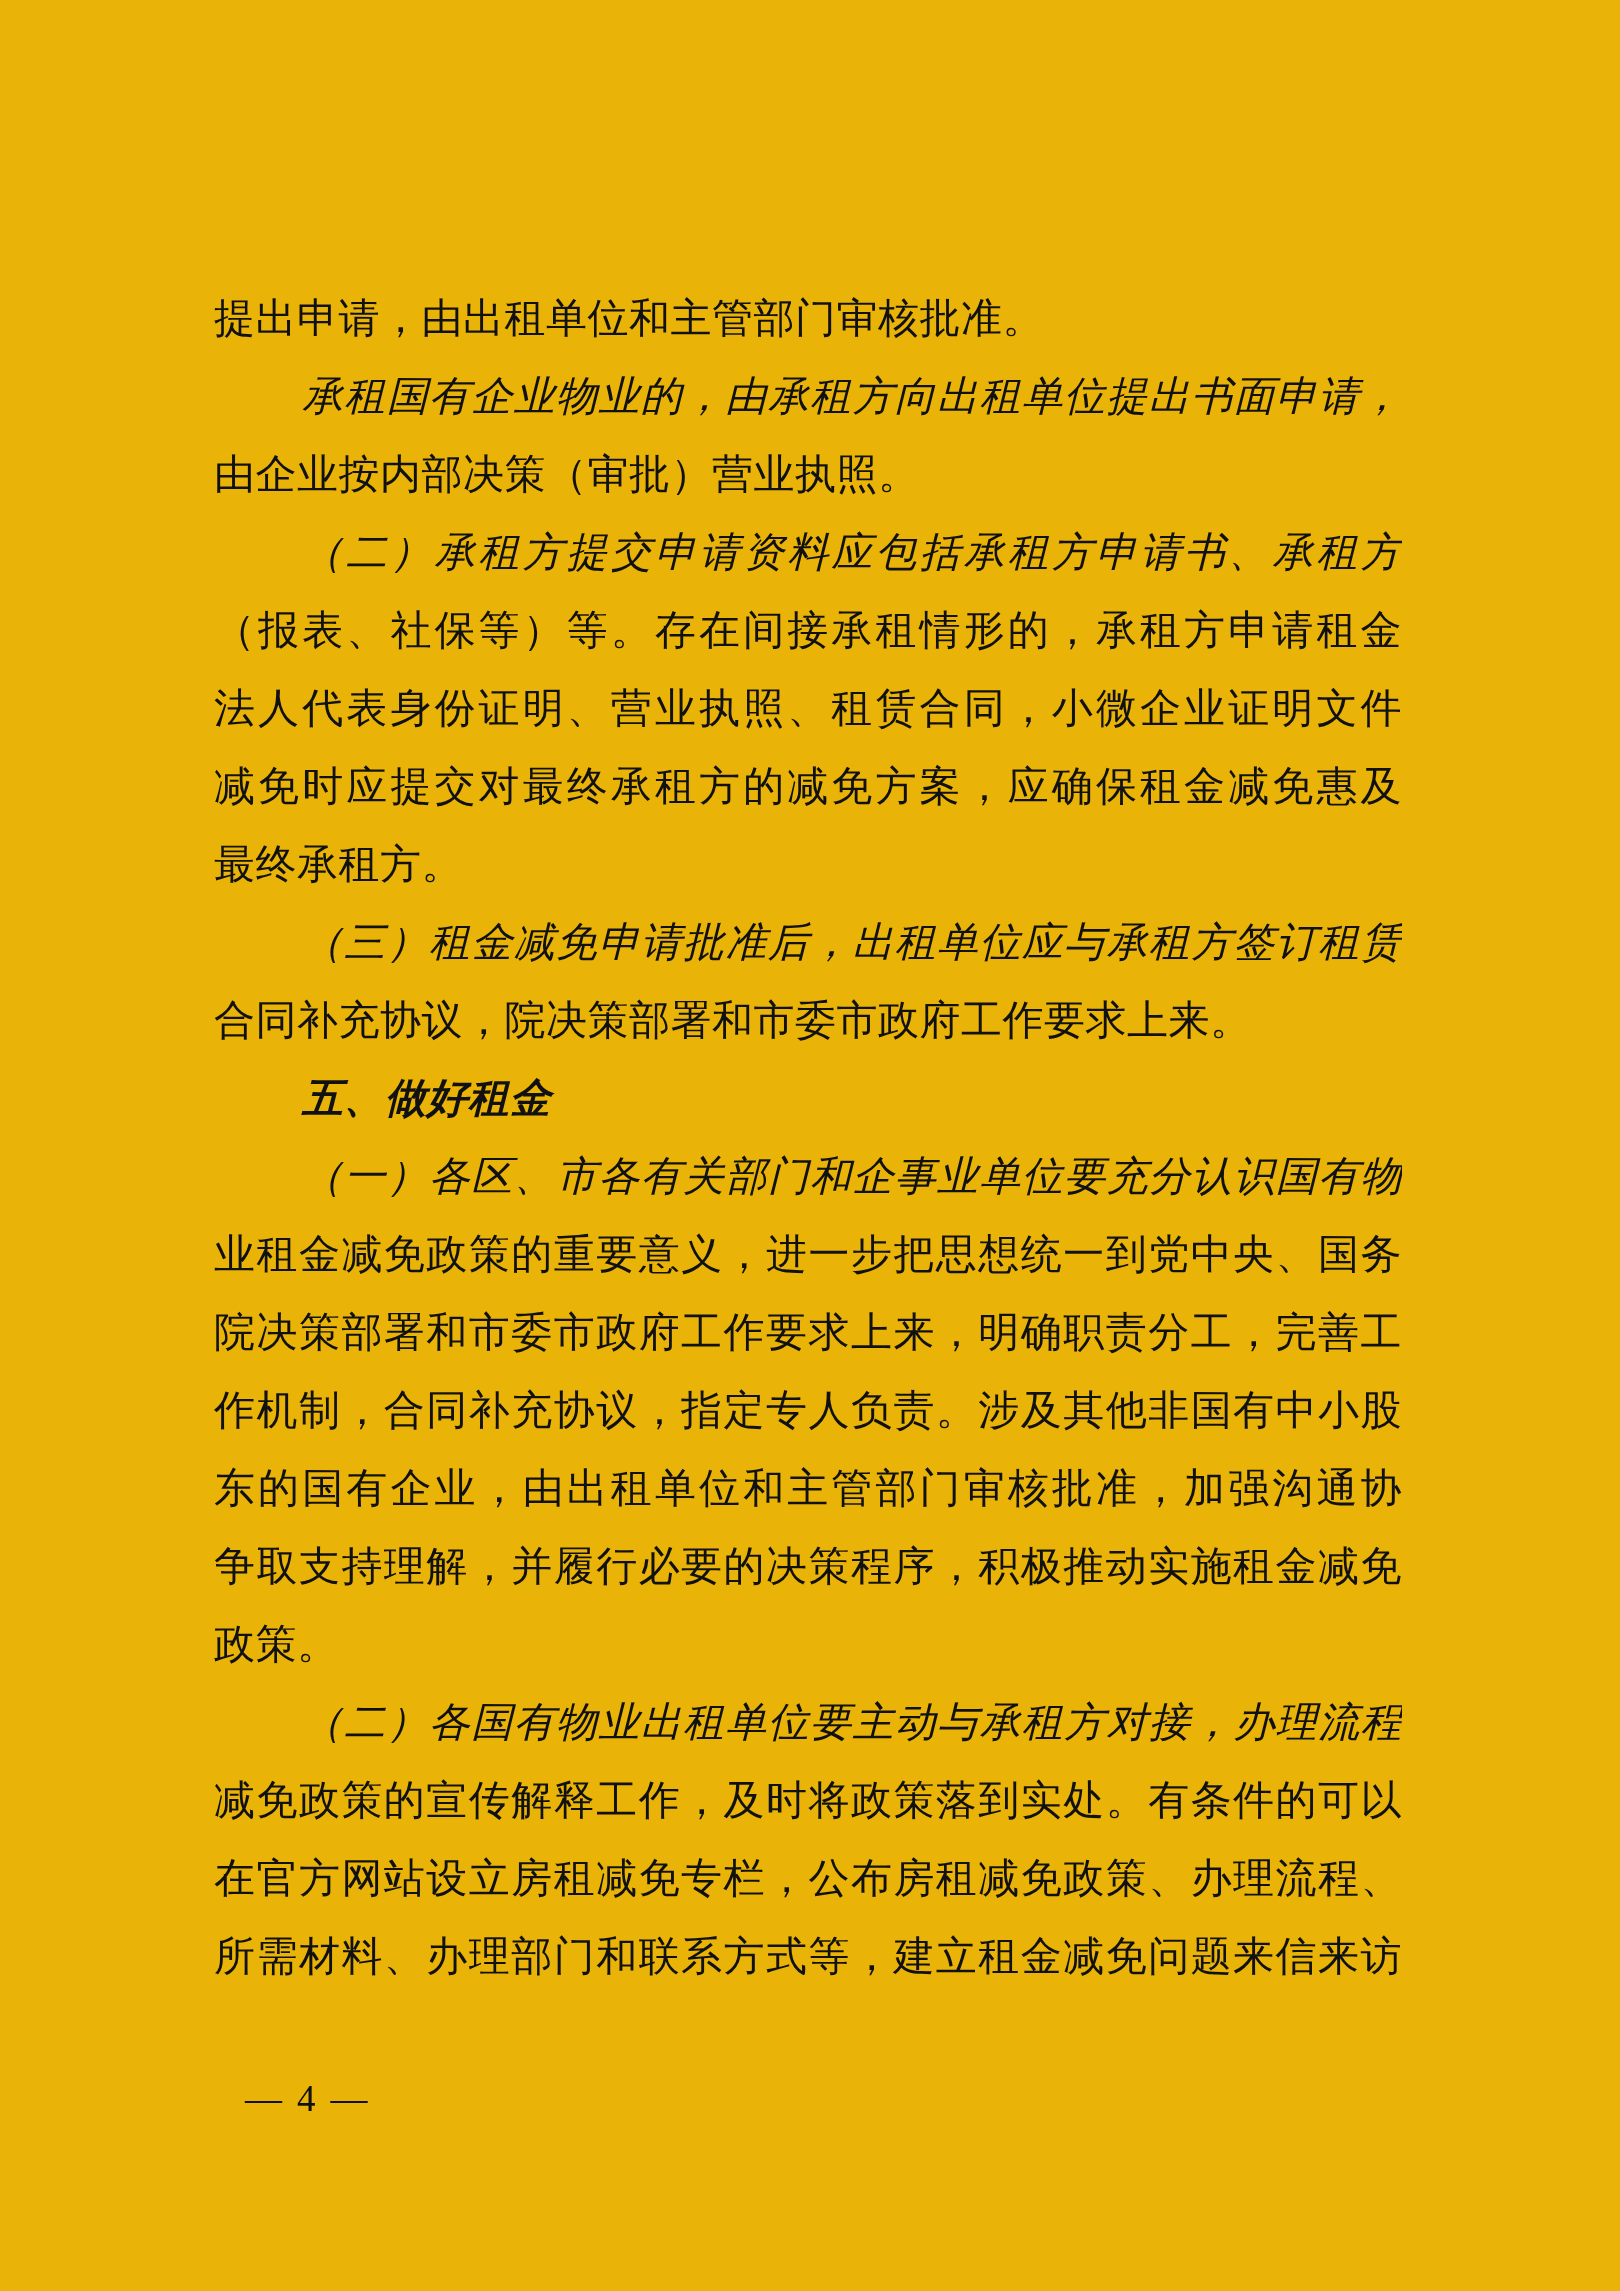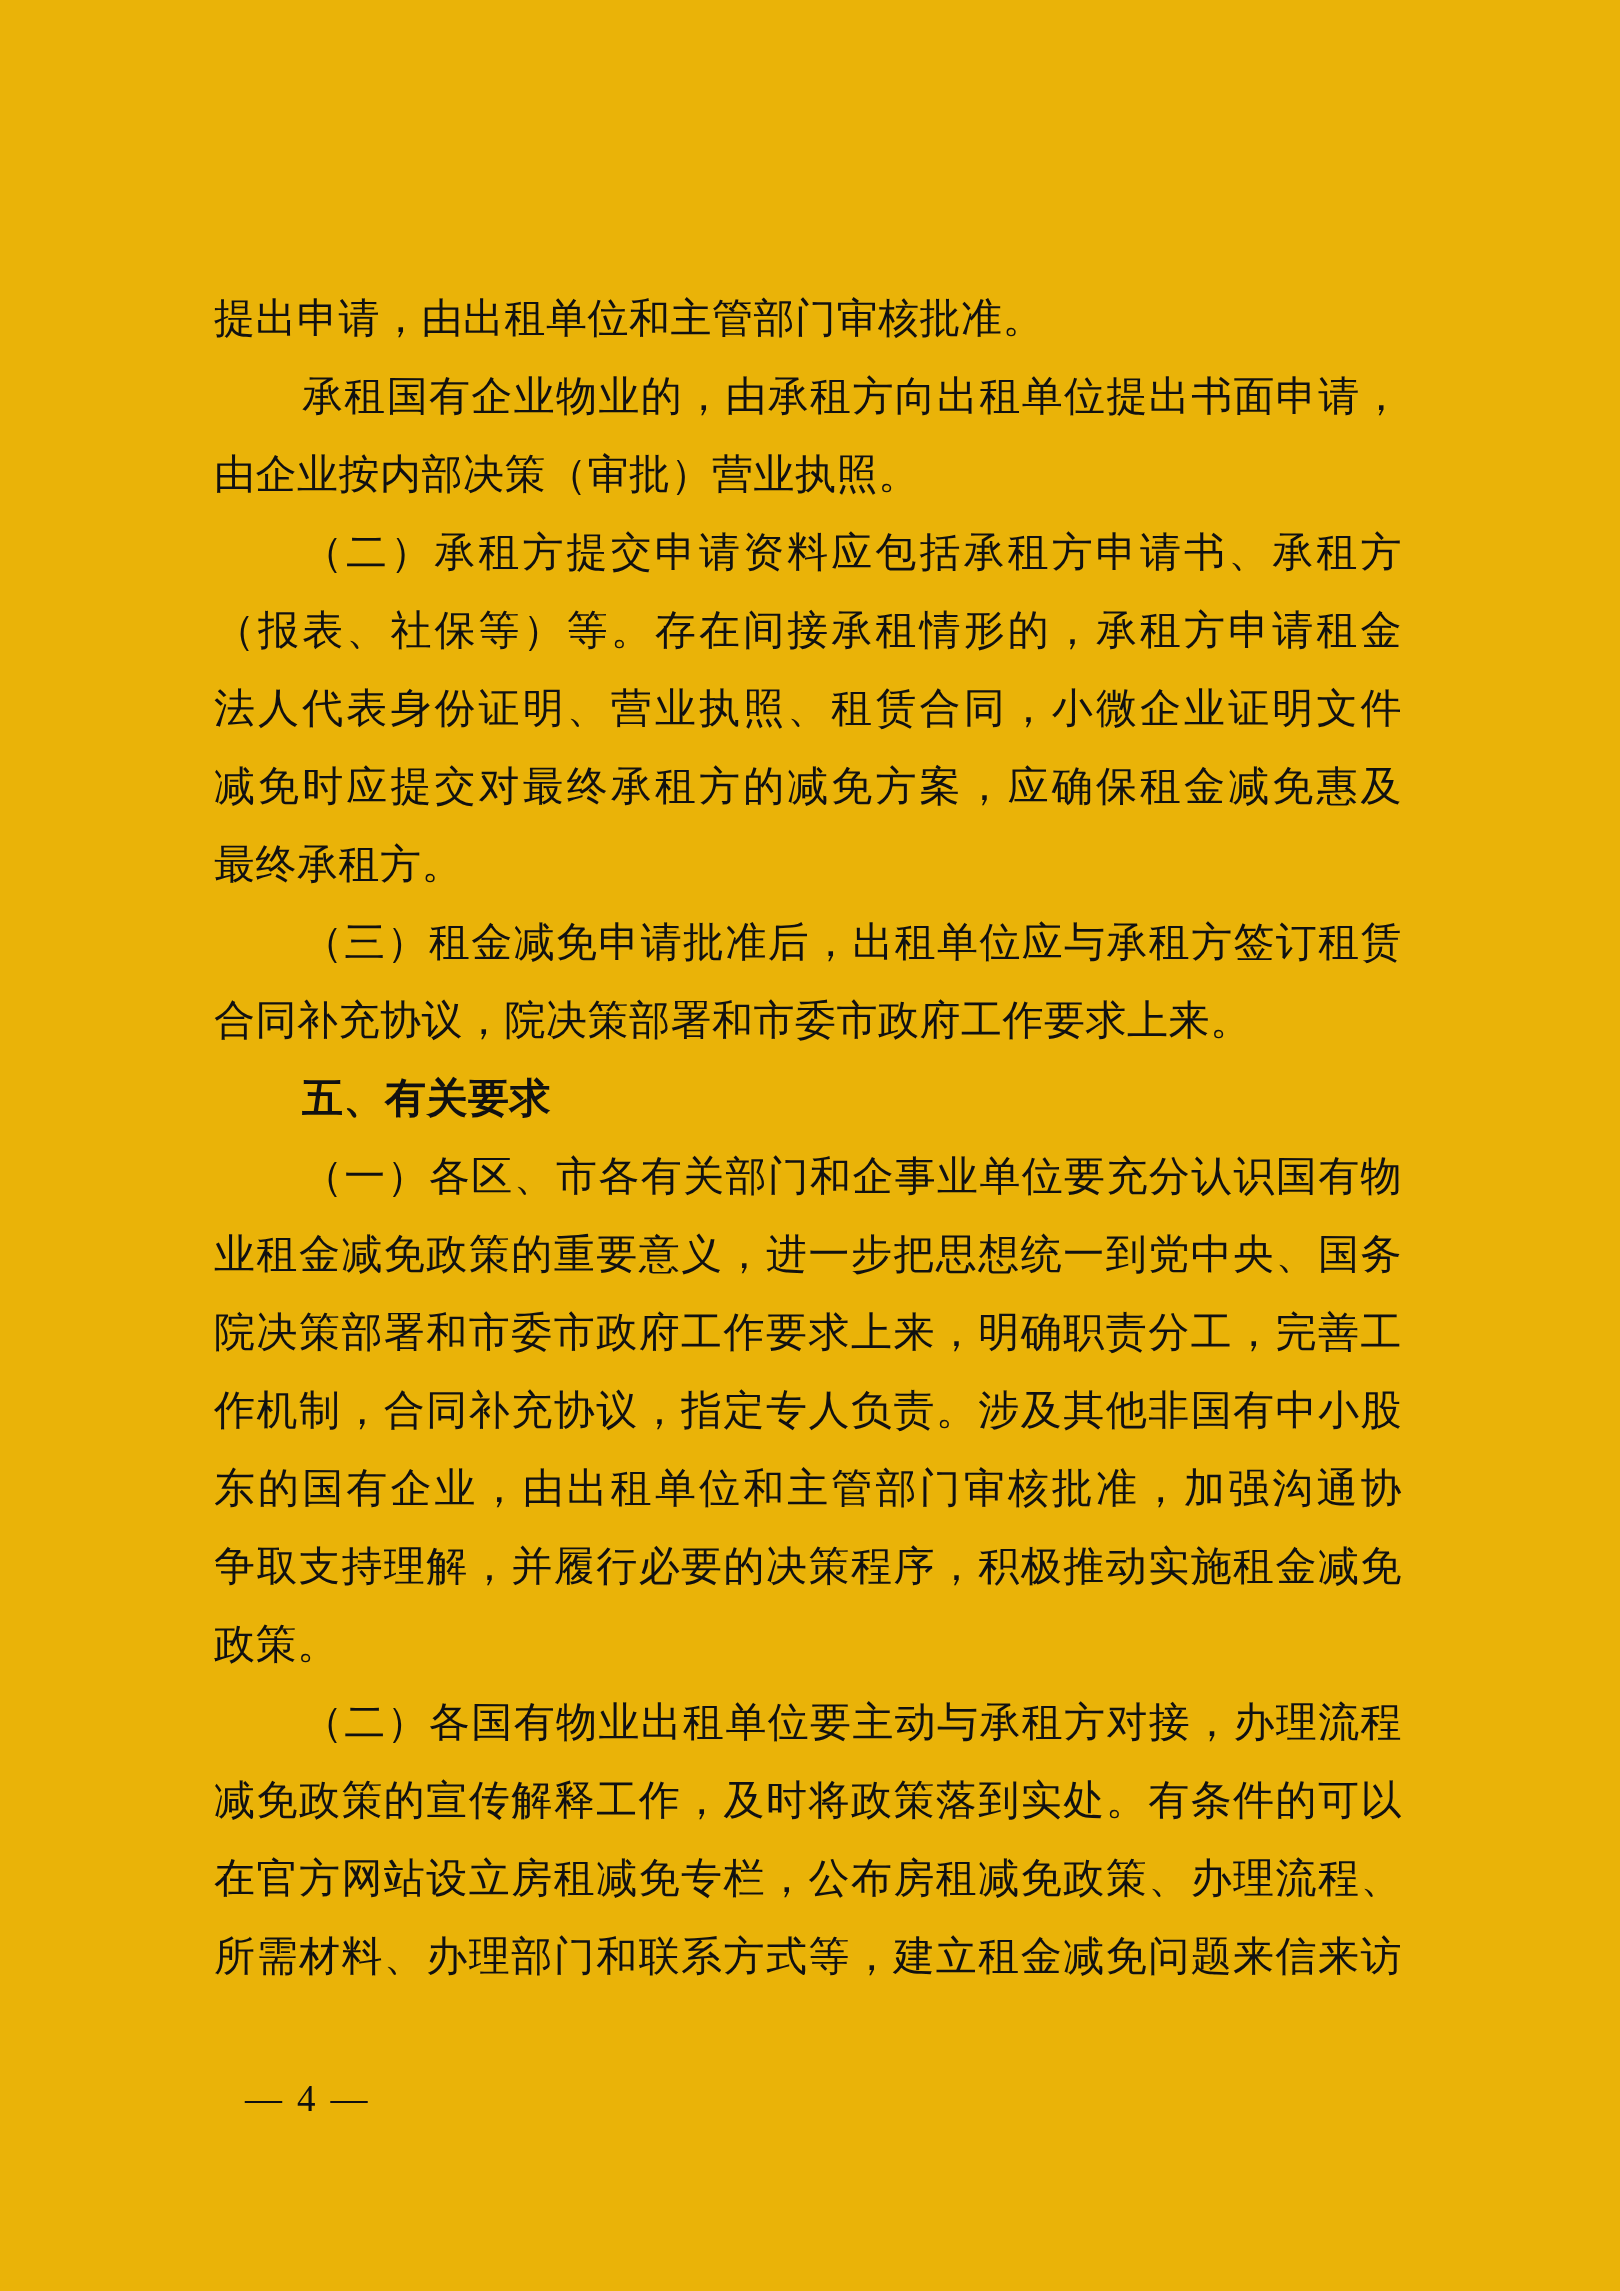--- a/index.html
+++ b/index.html
@@ -34,20 +34,21 @@
     text-align-last: justify;
     overflow: hidden;
     letter-spacing: 0.5px;
   }
   .line.last {
     text-align: left;
     text-align-last: left;
   }
   .line.indent {
     text-indent: 88px;
+    font-style: italic;
   }
   .line.heading {
     font-family: "Liberation Sans", "DejaVu Sans", sans-serif;
     font-weight: 700;
     text-align: left;
     text-align-last: left;
   }
   .page-number {
     position: absolute;
     left: 245px;
@@ -66,21 +67,21 @@
     <div class="line last">提出申请，由出租单位和主管部门审核批准。</div>
     <div class="line indent">承租国有企业物业的，由承租方向出租单位提出书面申请，</div>
     <div class="line last">由企业按内部决策（审批）营业执照。</div>
     <div class="line indent">（二）承租方提交申请资料应包括承租方申请书、承租方</div>
     <div class="line">（报表、社保等）等。存在间接承租情形的，承租方申请租金</div>
     <div class="line">法人代表身份证明、营业执照、租赁合同，小微企业证明文件</div>
     <div class="line">减免时应提交对最终承租方的减免方案，应确保租金减免惠及</div>
     <div class="line last">最终承租方。</div>
     <div class="line indent">（三）租金减免申请批准后，出租单位应与承租方签订租赁</div>
     <div class="line last">合同补充协议，院决策部署和市委市政府工作要求上来。</div>
-    <div class="line indent heading">五、有关要求</div>
+    <div class="line indent heading">五、做好租金</div>
     <div class="line indent">（一）各区、市各有关部门和企事业单位要充分认识国有物</div>
     <div class="line">业租金减免政策的重要意义，进一步把思想统一到党中央、国务</div>
     <div class="line">院决策部署和市委市政府工作要求上来，明确职责分工，完善工</div>
     <div class="line">作机制，合同补充协议，指定专人负责。涉及其他非国有中小股</div>
     <div class="line">东的国有企业，由出租单位和主管部门审核批准，加强沟通协调，</div>
     <div class="line">争取支持理解，并履行必要的决策程序，积极推动实施租金减免</div>
     <div class="line last">政策。</div>
     <div class="line indent">（二）各国有物业出租单位要主动与承租方对接，办理流程</div>
     <div class="line">减免政策的宣传解释工作，及时将政策落到实处。有条件的可以</div>
     <div class="line">在官方网站设立房租减免专栏，公布房租减免政策、办理流程、</div>

